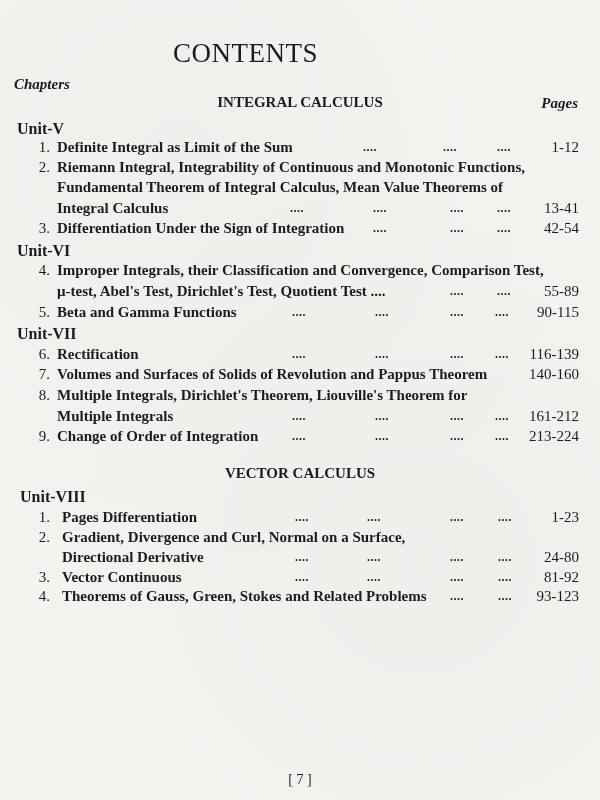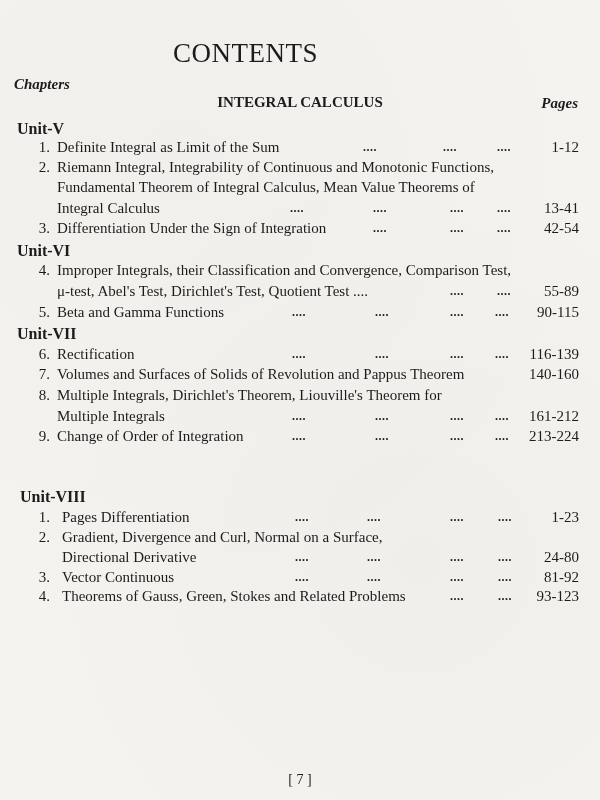--- a/index.html
+++ b/index.html
@@ -33,21 +33,21 @@
     position: absolute; left: 0; width: 600px; text-align: center;
     font-weight: bold; font-size: 15px;
   }
   .unit {
     position: absolute; left: 17px; font-weight: bold; font-size: 16px;
   }
   .entry {
     position: absolute; left: 30px; width: 549px; font-size: 15px; line-height: 20px;
   }
   .entry .num { position: absolute; left: 0; width: 20px; text-align: right; }
-  .entry .line { position: absolute; left: 27px; white-space: nowrap; }
+  .entry .line { position: absolute; left: 27px; white-space: nowrap; font-weight: bold; }
   .entry .pages { position: absolute; right: 0; text-align: right; white-space: nowrap; }
   .dots { position: absolute; font-size: 12px; letter-spacing: 0.5px; font-weight: bold; }
   .footer {
     position: absolute; left: 0; width: 600px; top: 772px; text-align: center; font-size: 14px;
   }
 </style>
 </head>
 <body>
 
 <div class="page">
@@ -143,20 +143,21 @@
   <div class="entry" style="top:426px">
     <span class="num">9.</span>
     <span class="line" style="top:0">Change of Order of Integration</span>
     <span class="dots" style="left:262px;top:0">....</span>
     <span class="dots" style="left:345px;top:0">....</span>
     <span class="dots" style="left:420px;top:0">....</span>
     <span class="dots" style="left:465px;top:0">....</span>
     <span class="pages" style="top:0">213-224</span>
   </div>
 
+  <div class="section-head" style="top:465px">VECTOR CALCULUS</div>
 
   <div class="unit" style="top:488px;left:20px">Unit-VIII</div>
 
   <div class="entry" style="top:507px">
     <span class="num">1.</span>
     <span class="line" style="top:0;left:32px">Pages Differentiation</span>
     <span class="dots" style="left:265px;top:0">....</span>
     <span class="dots" style="left:337px;top:0">....</span>
     <span class="dots" style="left:420px;top:0">....</span>
     <span class="dots" style="left:468px;top:0">....</span>

